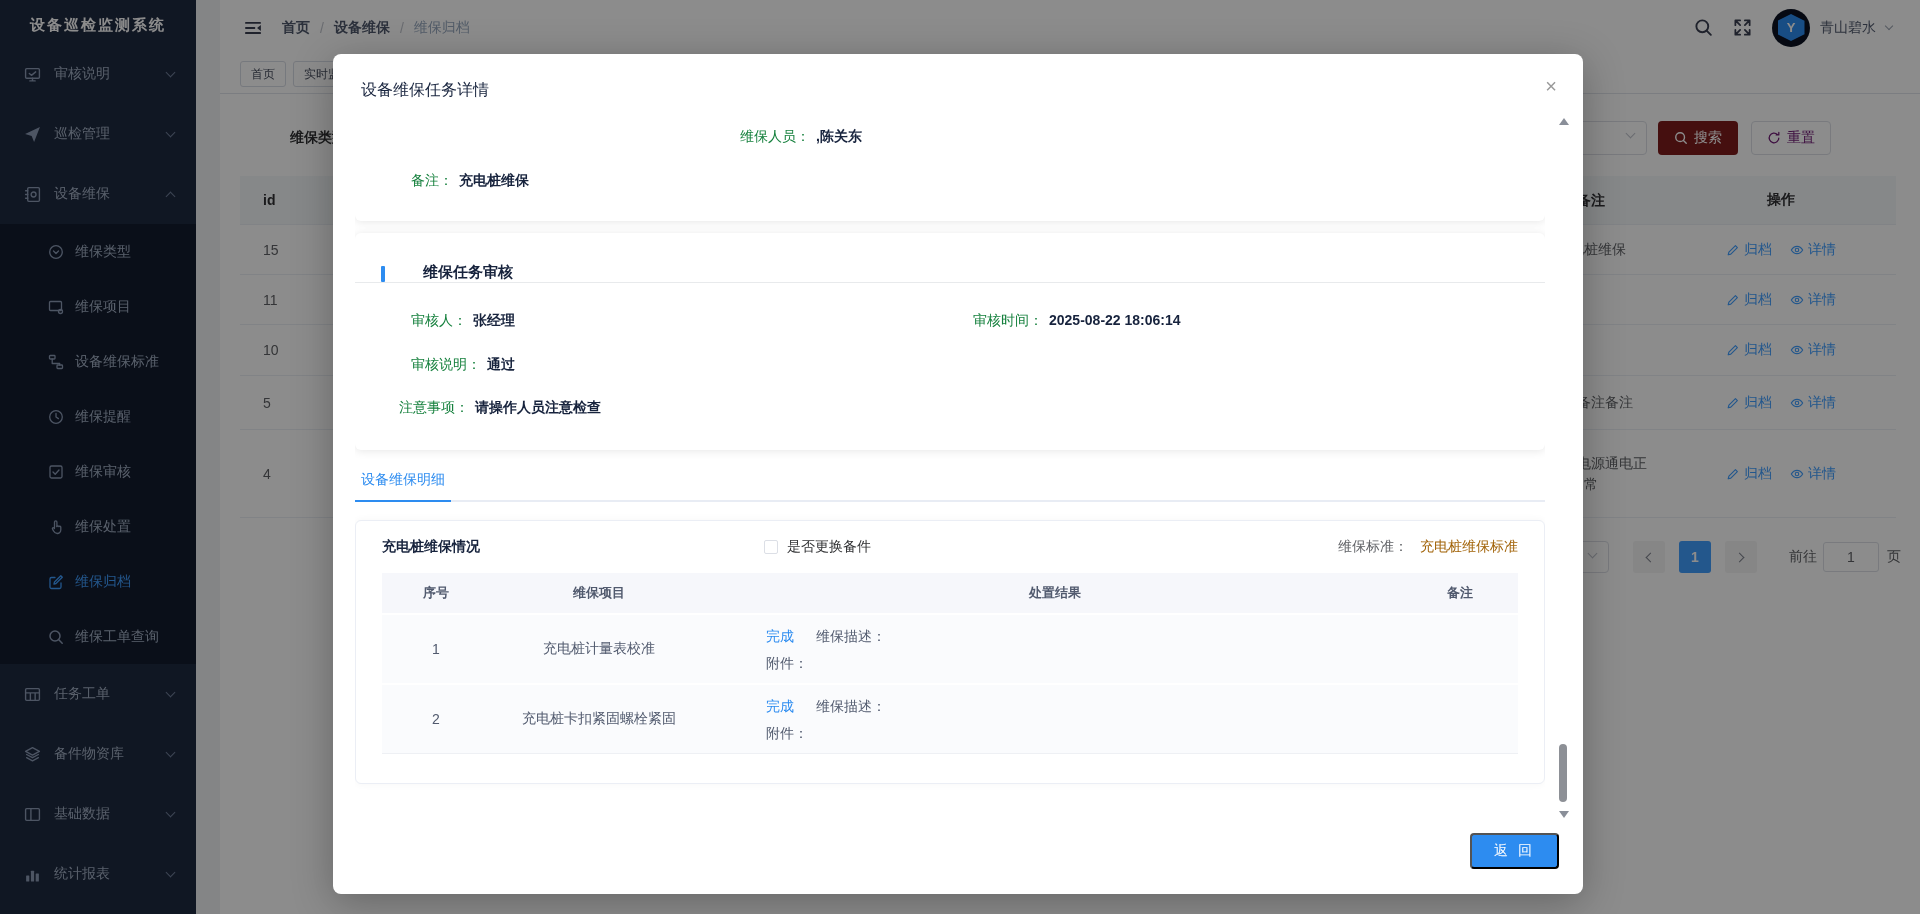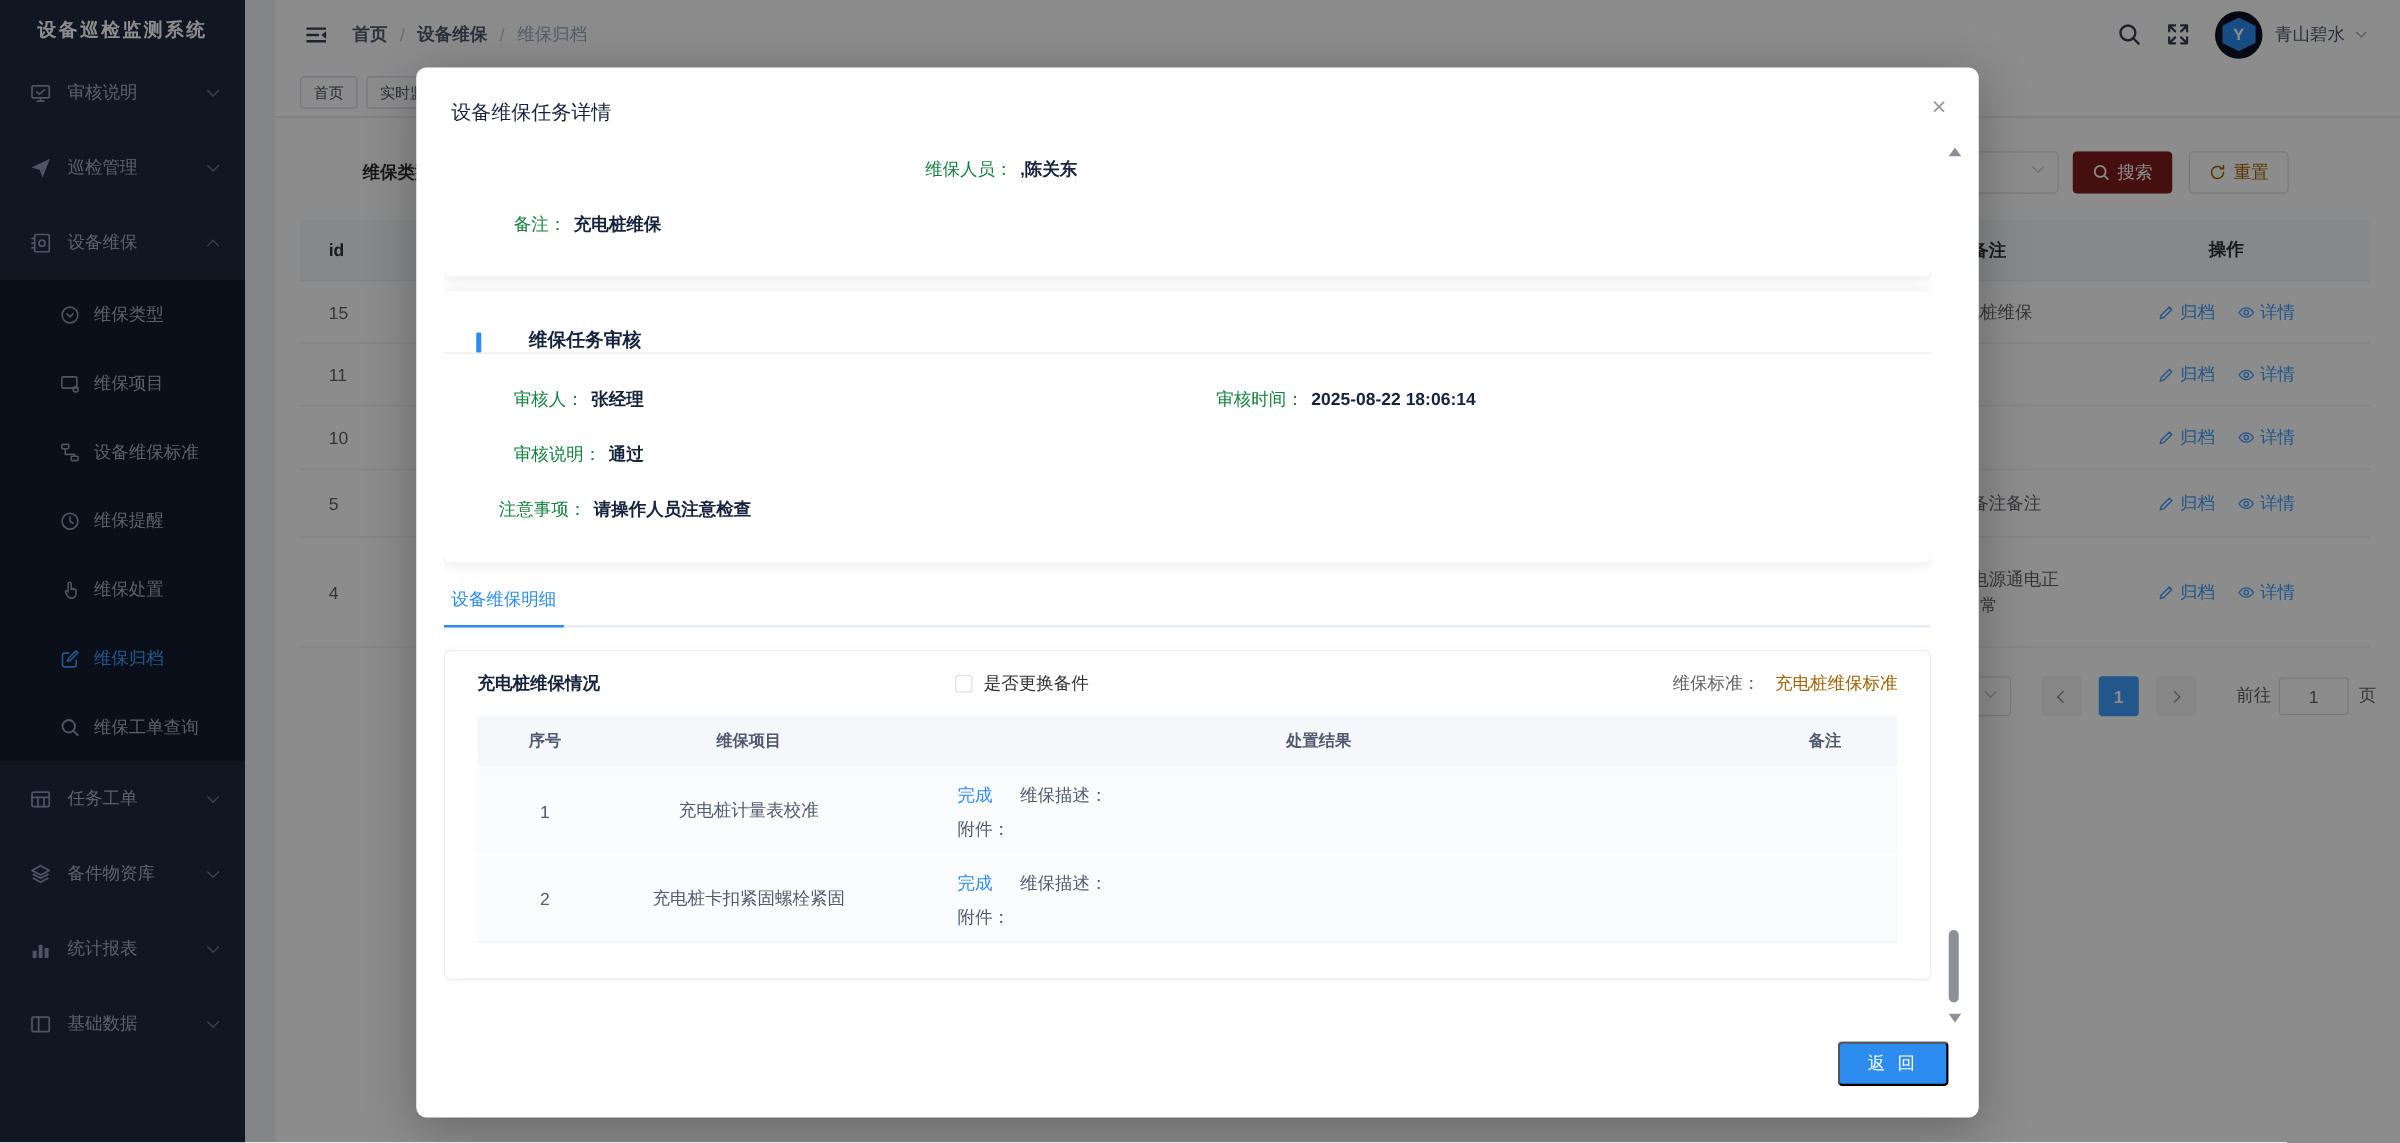--- a/index.html
+++ b/index.html
@@ -45,21 +45,21 @@
   
   .content { position:absolute; left:220px; top:94px; width:1700px; height:820px; background:#fff; z-index:1; }
   .filter-row { position:absolute; top:26px; left:70px; right:89px; height:36px; display:flex; align-items:center; }
   .filter-label { font-size:14px; font-weight:600; color:#303133; white-space:nowrap; }
   .fr-right { margin-left:auto; display:flex; align-items:center; }
   .sel { height:34px; border:1px solid #dcdfe6; border-radius:4px; background:#fff; position:relative; }
   .sel .caret { position:absolute; right:12px; top:12px; border-color:#c0c4cc; }
   .sel-filter { width:190px; margin-right:11px; }
   .btn { height:34px; padding:0 15px; border-radius:4px; font-size:14px; display:flex; align-items:center; gap:6px; cursor:pointer; border:1px solid transparent; white-space:nowrap; }
   .btn-primary { background:#7f1d1d; color:#fff; }
-  .btn-plain { background:#fff; border-color:#dcdfe6; color:#a16207; margin-left:13px; }
+  .btn-plain { background:#fff; border-color:#dcdfe6; color:#701a75; margin-left:13px; }
   .btn .ic { width:14px; height:14px; }
 
   .tbl { position:absolute; left:20px; top:82px; width:1656px; font-size:14px; }
   .trow { display:flex; align-items:center; border-bottom:1px solid #ebeef5; }
   .thead { height:49px; background:#f5f7fa; font-weight:bold; color:#303133; }
   .tbody { color:#606266; }
   .col-id { width:120px; padding-left:23px; }
   .col-mid { flex:1; }
   .col-remark { width:150px; padding:0 14px; text-align:center; line-height:1.5; }
   .col-op { width:230px; display:flex; justify-content:center; gap:18px; }
@@ -209,20 +209,29 @@
             <svg viewBox="0 0 16 16" fill="none" stroke="currentColor" stroke-width="1.3" stroke-linecap="round" stroke-linejoin="round">
               <circle cx="8" cy="8" r="6.3"></circle>
               <path d="M8 4.5V8l2.4 1.6"></path>
             </svg>
           </span>
         <span class="mi-label">维保提醒</span>
       </div>
       <div class="smi">
         <span class="ic mi-icon">
             <svg viewBox="0 0 16 16" fill="none" stroke="currentColor" stroke-width="1.3" stroke-linecap="round" stroke-linejoin="round">
+              <rect x="2" y="2" width="12" height="12" rx="1.5"></rect>
+              <path d="M5 8l2.2 2.2L11 6"></path>
+            </svg>
+          </span>
+        <span class="mi-label">维保审核</span>
+      </div>
+      <div class="smi">
+        <span class="ic mi-icon">
+            <svg viewBox="0 0 16 16" fill="none" stroke="currentColor" stroke-width="1.3" stroke-linecap="round" stroke-linejoin="round">
               <path d="M6.5 8.5V3a1.2 1.2 0 0 1 2.4 0v4.5"></path>
               <path d="M8.9 7.5c0-.9 2-.9 2 .2 0-.8 1.9-.6 1.9.5v2.6c0 2.2-1.6 3.7-3.6 3.7-1.8 0-2.9-.9-3.6-2.4L4.5 10c-.5-1 .7-1.9 1.5-1l.5.6"></path>
             </svg>
           </span>
         <span class="mi-label">维保处置</span>
       </div>
       <div class="smi active">
         <span class="ic mi-icon">
             <svg viewBox="0 0 16 16" fill="none" stroke="currentColor" stroke-width="1.3" stroke-linecap="round" stroke-linejoin="round">
               <path d="M13 9v4a1.5 1.5 0 0 1-1.5 1.5h-8A1.5 1.5 0 0 1 2 13V5a1.5 1.5 0 0 1 1.5-1.5H7"></path>
@@ -253,41 +262,41 @@
       <span class="caret"></span>
     </div>
     <div class="mi">
       <span class="ic mi-icon">
           <svg viewBox="0 0 16 16" fill="none" stroke="currentColor" stroke-width="1.3" stroke-linecap="round" stroke-linejoin="round">
             <path d="M8 1.5L14.5 5 8 8.5 1.5 5z"></path>
             <path d="M2.5 8L8 11l5.5-3M2.5 11L8 14l5.5-3"></path>
           </svg>
         </span>
       <span class="mi-label">备件物资库</span>
+      <span class="caret"></span>
+    </div>
+    <div class="mi">
+      <span class="ic mi-icon">
+          <svg viewBox="0 0 16 16" fill="none" stroke="currentColor" stroke-width="1.3" stroke-linecap="round" stroke-linejoin="round">
+            <rect x="1.5" y="2.5" width="13" height="11" rx="1"></rect>
+            <path d="M6.5 2.5v11"></path>
+          </svg>
+        </span>
+      <span class="mi-label">基础数据</span>
       <span class="caret"></span>
     </div>
     <div class="mi">
       <span class="ic mi-icon">
           <svg viewBox="0 0 16 16" fill="currentColor">
             <rect x="2" y="9" width="3" height="5.5" rx="0.5"></rect>
             <rect x="6.5" y="4.5" width="3" height="10" rx="0.5"></rect>
             <rect x="11" y="7" width="3" height="7.5" rx="0.5"></rect>
           </svg>
         </span>
       <span class="mi-label">统计报表</span>
-      <span class="caret"></span>
-    </div>
-    <div class="mi">
-      <span class="ic mi-icon">
-          <svg viewBox="0 0 16 16" fill="none" stroke="currentColor" stroke-width="1.3" stroke-linecap="round" stroke-linejoin="round">
-            <rect x="1.5" y="2.5" width="13" height="11" rx="1"></rect>
-            <path d="M6.5 2.5v11"></path>
-          </svg>
-        </span>
-      <span class="mi-label">基础数据</span>
       <span class="caret"></span>
     </div>
   </aside>
 
   <header class="topbar">
     <span class="ic fold">
         <svg viewBox="0 0 16 16" fill="currentColor">
           <rect x="1" y="2.6" width="14" height="1.7" rx="0.5"></rect>
           <rect x="1" y="7.1" width="9" height="1.7" rx="0.5"></rect>
           <rect x="1" y="11.6" width="14" height="1.7" rx="0.5"></rect>

